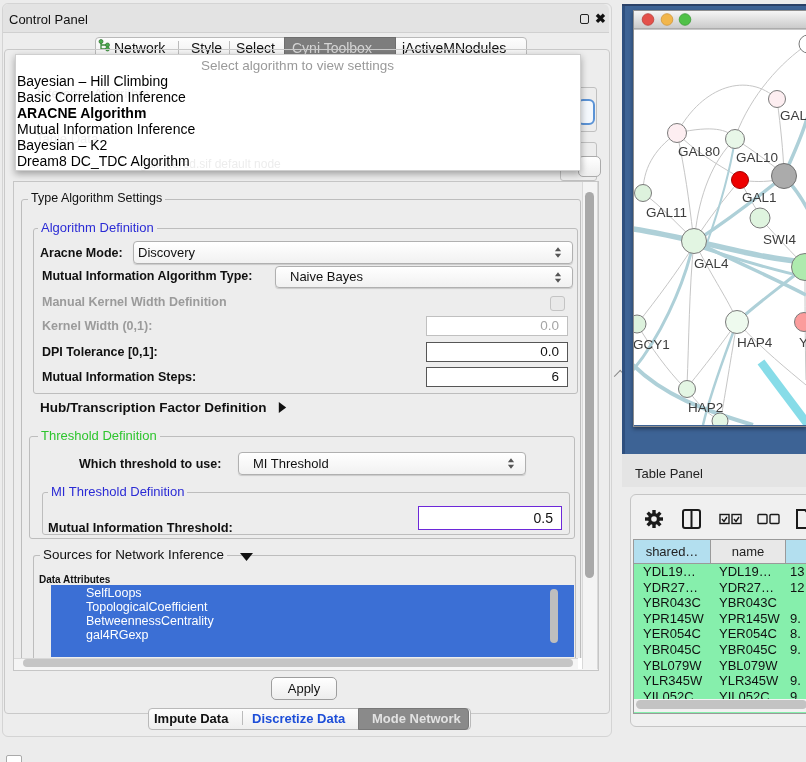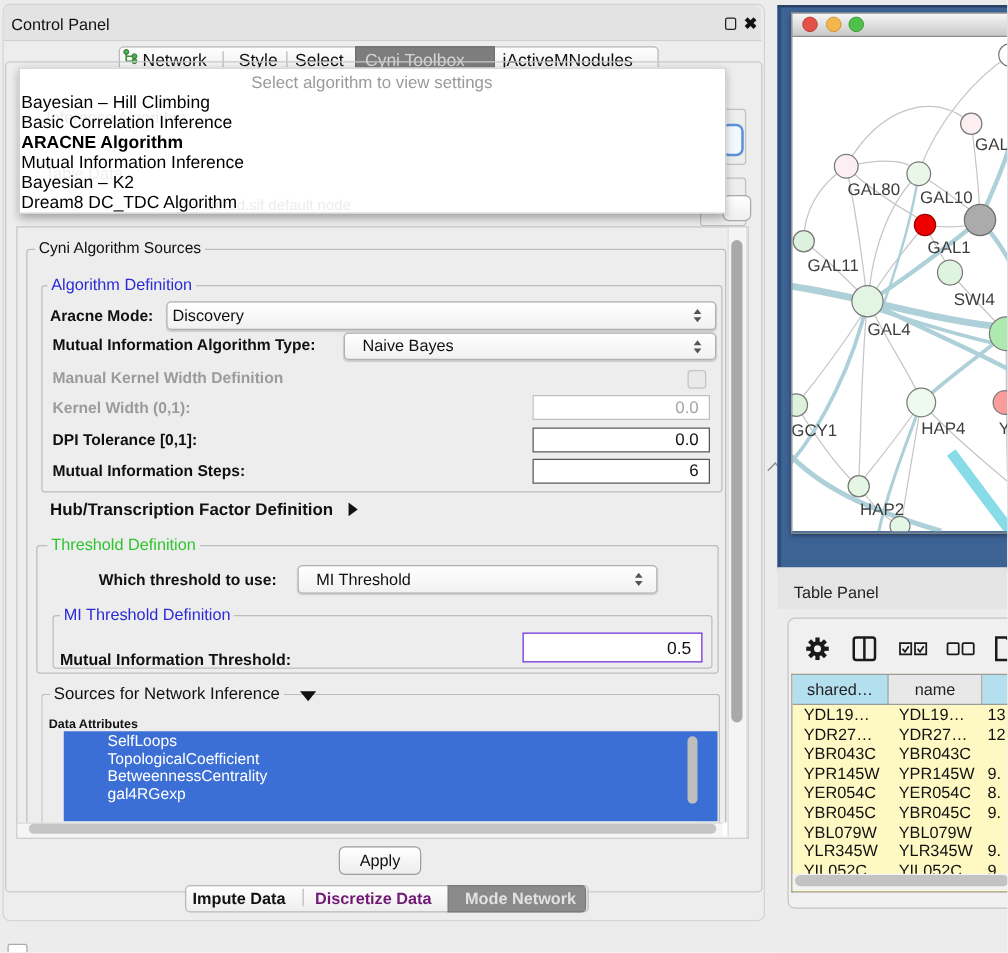--- a/index.html
+++ b/index.html
@@ -47,21 +47,21 @@
 <div class="abs" style="left:4px;top:49px;width:604px;height:663px;border:1px solid #c9c9c9;border-radius:4px;"></div>
 
 <div class="abs" style="left:560px;top:87px;width:35px;height:43px;border:1px solid #c0c0c0;border-radius:3px;"></div>
 <div class="abs" style="left:577px;top:99px;width:14px;height:22px;border:2.5px solid #5b93d6;border-radius:6px;background:#f4f8fd;"></div>
 <div class="abs" style="left:560px;top:142px;width:35px;height:37px;border:1px solid #c0c0c0;border-radius:3px;"></div>
 <div class="abs" style="left:578px;top:156px;width:21px;height:19px;border:1px solid #ababab;border-radius:5px;background:linear-gradient(#fff,#eee);"></div>
 
 <div class="abs" style="left:13px;top:181px;width:584px;height:488px;border:1px solid #c6c6c6;background:#ededed;"></div>
 
 <div class="grp" style="left:21px;top:199px;width:558px;height:463px;"></div>
-<div class="gtitle" style="left:28px;top:192px;color:#111;font-size:12.5px;">Cyni Algorithm Sources</div>
+<div class="gtitle" style="left:28px;top:192px;color:#111;font-size:12.5px;">Type Algorithm Settings</div>
 
 <div class="grp" style="left:33px;top:228px;width:543px;height:164px;"></div>
 <div class="gtitle" style="left:38px;top:221px;color:#2b2bd5;font-size:13px;">Algorithm Definition</div>
 
 <div class="abs lbl" style="left:40px;top:246px;">Aracne Mode:</div>
 <div class="combo" style="left:133px;top:241px;width:438px;height:21px;line-height:21px;"><span style="margin-left:4px;">Discovery</span>
   <svg class="ar" viewBox="0 0 9 12">
         <path d="M4.5 0 L8 4.5 L1 4.5 Z M4.5 12 L8 7.5 L1 7.5 Z" fill="#555"></path>
       </svg></div>
 
@@ -121,21 +121,21 @@
 
 <div class="abs" style="left:582px;top:182px;width:14px;height:487px;background:#f4f4f4;border-left:1px solid #d9d9d9;border-right:1px solid #d9d9d9;"></div>
 <div class="abs" style="left:584.5px;top:192px;width:9px;height:386px;background:#a9a9a9;border-radius:5px;"></div>
 
 <div class="abs" style="left:271px;top:677px;width:64px;height:21px;background:linear-gradient(#ffffff,#ededed);border:1px solid #9e9e9e;border-radius:5px;text-align:center;font-size:13px;line-height:21px;color:#111;">Apply</div>
 
 <div class="abs" style="left:148px;top:708px;width:321px;height:20px;background:linear-gradient(#fdfdfd,#eeeeee);border:1px solid #b9b9b9;border-radius:4px;"></div>
 <div class="abs" style="left:358px;top:708px;width:109px;height:20px;background:#8a8a8a;border:1px solid #787878;border-radius:0 4px 4px 0;"></div>
 <div class="abs" style="left:242px;top:711px;width:1px;height:14px;background:#bbb;"></div>
 <div class="abs" style="left:154px;top:711px;font-size:13px;font-weight:bold;color:#111;">Impute Data</div>
-<div class="abs" style="left:252px;top:711px;font-size:13px;font-weight:bold;color:#701a75;">Discretize Data</div>
+<div class="abs" style="left:252px;top:711px;font-size:13px;font-weight:bold;color:#1d4ed8;">Discretize Data</div>
 <div class="abs" style="left:372px;top:711px;font-size:13px;font-weight:bold;color:#e2e2e2;">Mode Network</div>
 
 <div class="abs" style="left:6px;top:755px;width:14px;height:10px;border:1px solid #aaa;border-radius:2px;background:#fff;"></div>
 
 <div class="abs" style="left:616px;top:371px;width:6px;height:8px;border-left:1.5px solid #888;border-top:1.5px solid #888;transform:rotate(45deg);"></div>
 
 <div class="abs" style="left:15px;top:54px;width:564px;height:115px;background:#ffffff;border:0.5px solid #cfcfcf;box-shadow:0 3px 7px rgba(0,0,0,0.33);"></div>
 <div class="abs" style="left:37px;top:86px;font-size:13px;color:rgba(110,110,110,0.13);">Inference Algorithm</div>
 <div class="abs" style="left:36px;top:131px;font-size:13px;color:rgba(110,110,110,0.11);">Table Data</div>
 <div class="abs" style="left:96px;top:157px;font-size:12px;color:rgba(110,110,110,0.13);margin-left:44px;">galFiltered.sif default node</div>
@@ -277,21 +277,21 @@
   </g>
 
   <g stroke="#1a1a1a" fill="none" stroke-width="1.4">
     <rect x="114" y="6.5" width="9" height="9" rx="1"></rect>
     <rect x="126" y="6.5" width="9" height="9" rx="1"></rect>
   </g>
 
   <path d="M153 2 h8 l4 4 v14 h-12 z" fill="none" stroke="#1a1a1a" stroke-width="2"></path>
 </svg>
 
-<div class="abs" style="left:633px;top:539px;width:173px;height:173px;background:#fef9c3;border:1px solid #9a9a9a;border-right:none;overflow:hidden;">
+<div class="abs" style="left:633px;top:539px;width:173px;height:173px;background:#86efac;border:1px solid #9a9a9a;border-right:none;overflow:hidden;">
   <div style="position:absolute;left:0;top:0;width:76px;height:23px;background:#b3dfef;border-right:1px solid #9a9a9a;border-bottom:1px solid #9a9a9a;text-align:center;font-size:13px;line-height:23px;color:#222;">shared…</div>
   <div style="position:absolute;left:77px;top:0;width:74px;height:23px;background:#e8e8e8;border-right:1px solid #9a9a9a;border-bottom:1px solid #9a9a9a;text-align:center;font-size:13px;line-height:23px;color:#222;">name</div>
   <div style="position:absolute;left:152px;top:0;width:25px;height:23px;background:#b3dfef;border-bottom:1px solid #9a9a9a;"></div>
   <div style="position:absolute;left:9px;top:24px;font-size:13px;line-height:15.6px;color:#111;">
     YDL19…<br>YDR27…<br>YBR043C<br>YPR145W<br>YER054C<br>YBR045C<br>YBL079W<br>YLR345W<br>YIL052C
   </div>
   <div style="position:absolute;left:85px;top:24px;font-size:13px;line-height:15.6px;color:#111;">
     YDL19…<br>YDR27…<br>YBR043C<br>YPR145W<br>YER054C<br>YBR045C<br>YBL079W<br>YLR345W<br>YIL052C
   </div>
   <div style="position:absolute;left:156px;top:24px;font-size:13px;line-height:15.6px;color:#111;">

